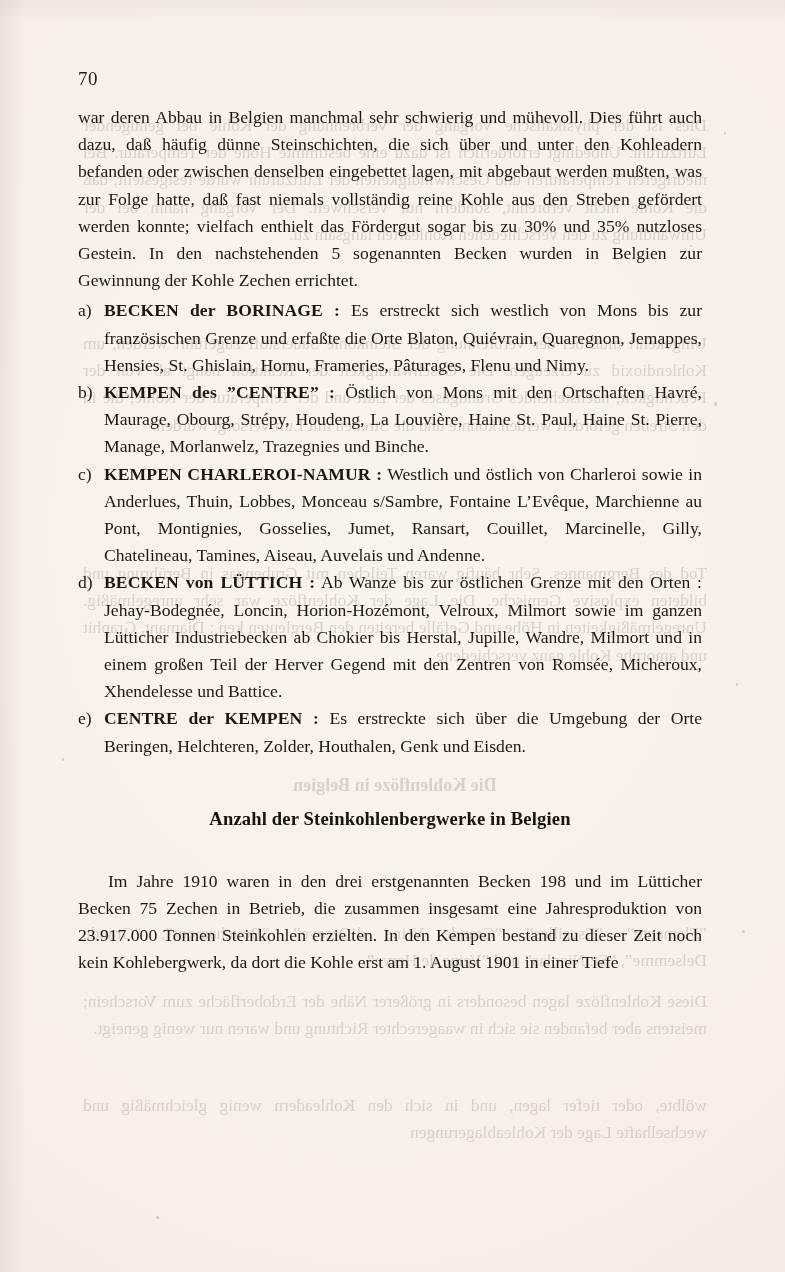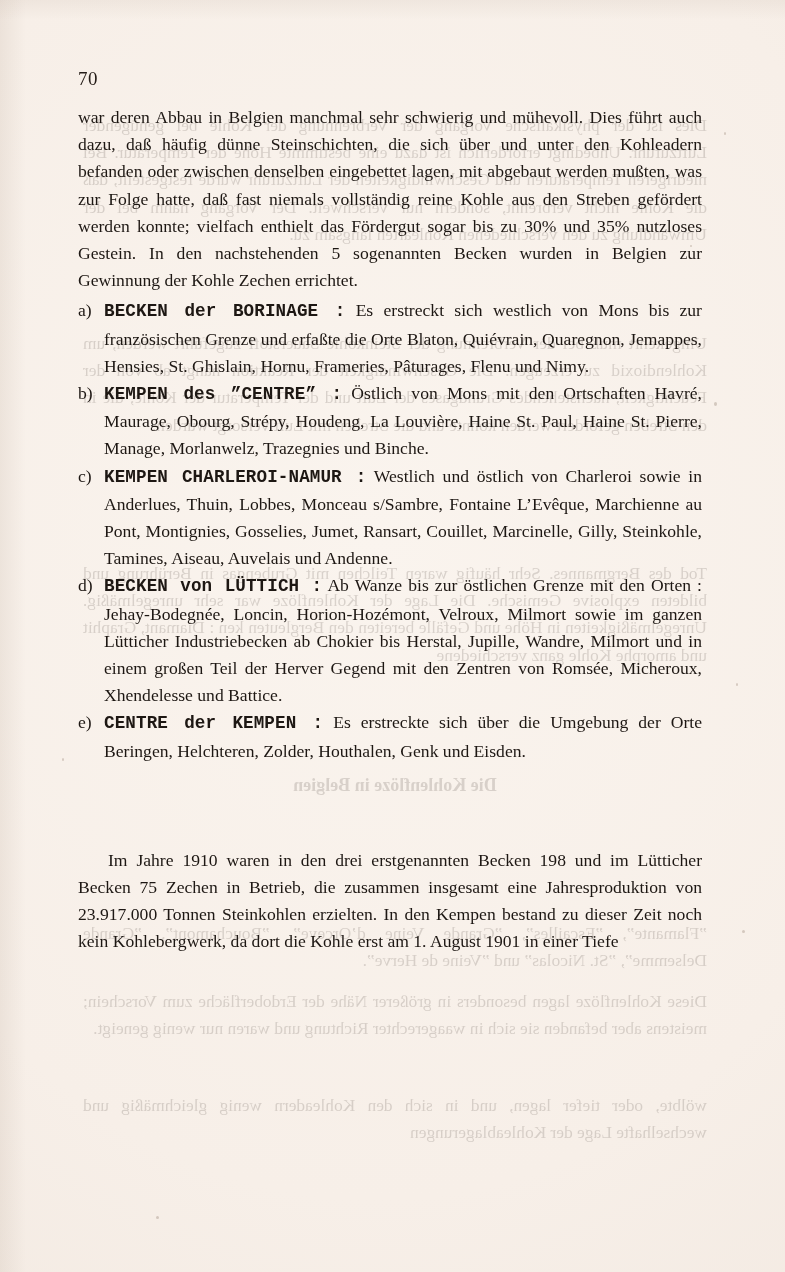--- a/index.html
+++ b/index.html
@@ -118,21 +118,20 @@
   ul.basin-list li .marker {
     position: absolute;
     left: 0;
     top: 0;
     font-size: 17.6px;
     line-height: 27.2px;
   }
   ul.basin-list li .basin-title {
     font-weight: bold;
     letter-spacing: 0.1px;
-    font-family: Liberation Mono, monospace;
   }
 
   h2.section-heading {
     margin: 0;
     font-size: 18.6px;
     line-height: 26px;
     font-weight: bold;
     text-align: center;
     letter-spacing: 0.15px;
     color: #181310;
@@ -184,35 +183,36 @@
 
         <li>
           <span class="marker">a)</span><span class="basin-title">BECKEN der BORINAGE :</span><span> Es erstreckt sich westlich von Mons bis zur französischen Grenze und erfaßte die Orte Blaton, Quiévrain, Quaregnon, Jemappes, Hensies, St. Ghislain, Hornu, Frameries, Pâturages, Flenu und Nimy.</span>
         </li>
 
         <li>
           <span class="marker">b)</span><span class="basin-title">KEMPEN des ”CENTRE” :</span><span> Östlich von Mons mit den Ortschaften Havré, Maurage, Obourg, Strépy, Houdeng, La Louvière, Haine St. Paul, Haine St. Pierre, Manage, Morlanwelz, Trazegnies und Binche.</span>
         </li>
 
         <li>
-          <span class="marker">c)</span><span class="basin-title">KEMPEN CHARLEROI-NAMUR :</span><span> Westlich und östlich von Charleroi sowie in Anderlues, Thuin, Lobbes, Monceau s/Sambre, Fontaine L’Evêque, Marchienne au Pont, Montignies, Gosselies, Jumet, Ransart, Couillet, Marcinelle, Gilly, Steinkohle, Tamines, Aiseau, Auvelais und Andenne.</span>
+          <span class="marker">c)</span><span class="basin-title">KEMPEN CHARLEROI-NAMUR :</span><span> Westlich und östlich von Charleroi sowie in Anderlues, Thuin, Lobbes, Monceau s/Sambre, Fontaine L’Evêque, Marchienne au Pont, Montignies, Gosselies, Jumet, Ransart, Couillet, Marcinelle, Gilly, Chatelineau, Tamines, Aiseau, Auvelais und Andenne.</span>
         </li>
 
         <li>
           <span class="marker">d)</span><span class="basin-title">BECKEN von LÜTTICH :</span><span> Ab Wanze bis zur östlichen Grenze mit den Orten : Jehay-Bodegnée, Loncin, Horion-Hozémont, Velroux, Milmort sowie im ganzen Lütticher Industriebecken ab Chokier bis Herstal, Jupille, Wandre, Milmort und in einem großen Teil der Herver Gegend mit den Zentren von Romsée, Micheroux, Xhendelesse und Battice.</span>
         </li>
 
         <li>
           <span class="marker">e)</span><span class="basin-title">CENTRE der KEMPEN :</span><span> Es erstreckte sich über die Umgebung der Orte Beringen, Helchteren, Zolder, Houthalen, Genk und Eisden.</span>
         </li>
 
       </ul>
 
       <div class="spacer-before-heading"></div>
 
+      <h2 class="section-heading">Anzahl der Steinkohlenbergwerke in Belgien</h2>
 
       <div class="spacer-after-heading"></div>
 
       <p class="body" style="text-indent:30px;">Im Jahre 1910 waren in den drei erstgenannten Becken 198 und im Lütticher Becken 75 Zechen in Betrieb, die zusammen insgesamt eine Jahresproduktion von 23.917.000 Tonnen Steinkohlen erzielten. In den Kempen bestand zu dieser Zeit noch kein Kohlebergwerk, da dort die Kohle erst am 1. August 1901 in einer Tiefe</p>
 
     </div>
 
     <div class="speck" style="left:714px; top:402px; width:3px; height:4px;"></div>
     <div class="speck" style="left:724px; top:132px; width:2px; height:3px;"></div>
     <div class="speck" style="left:690px; top:245px; width:2px; height:2px;"></div>

